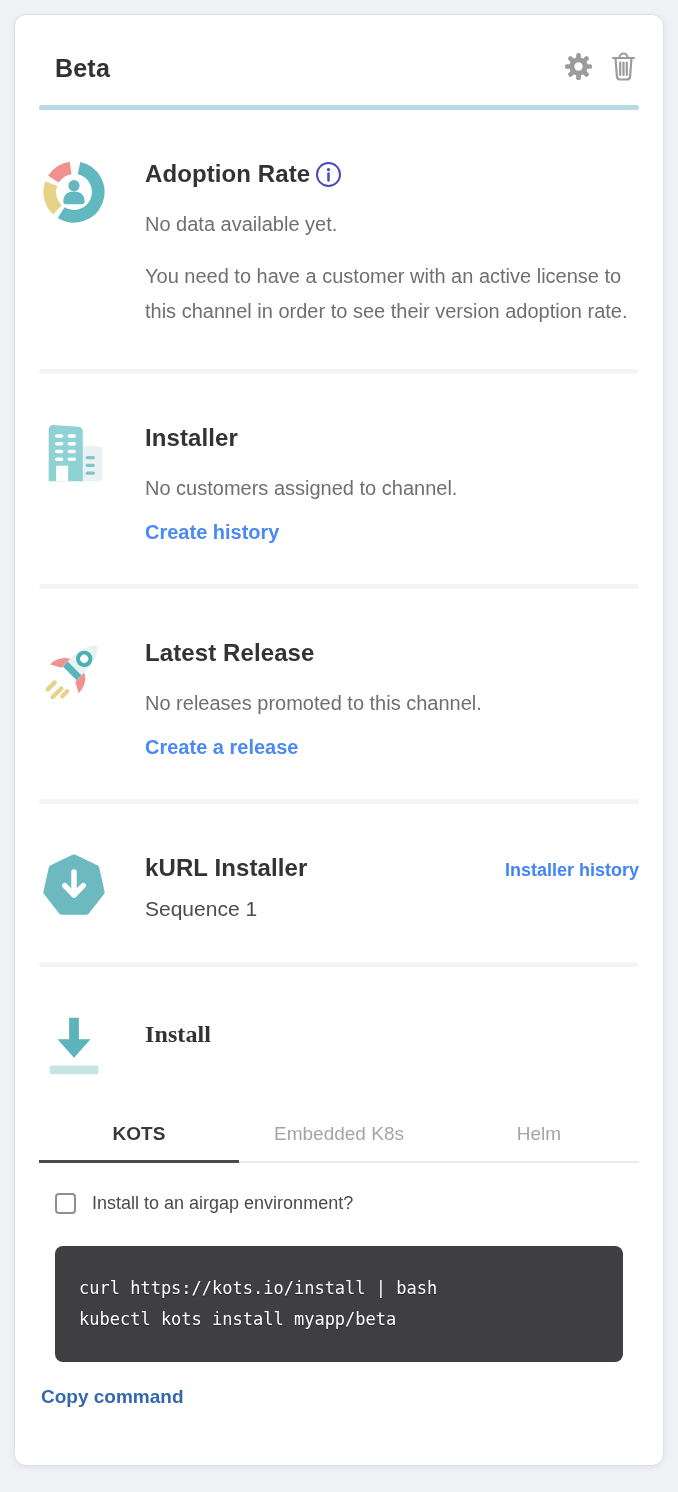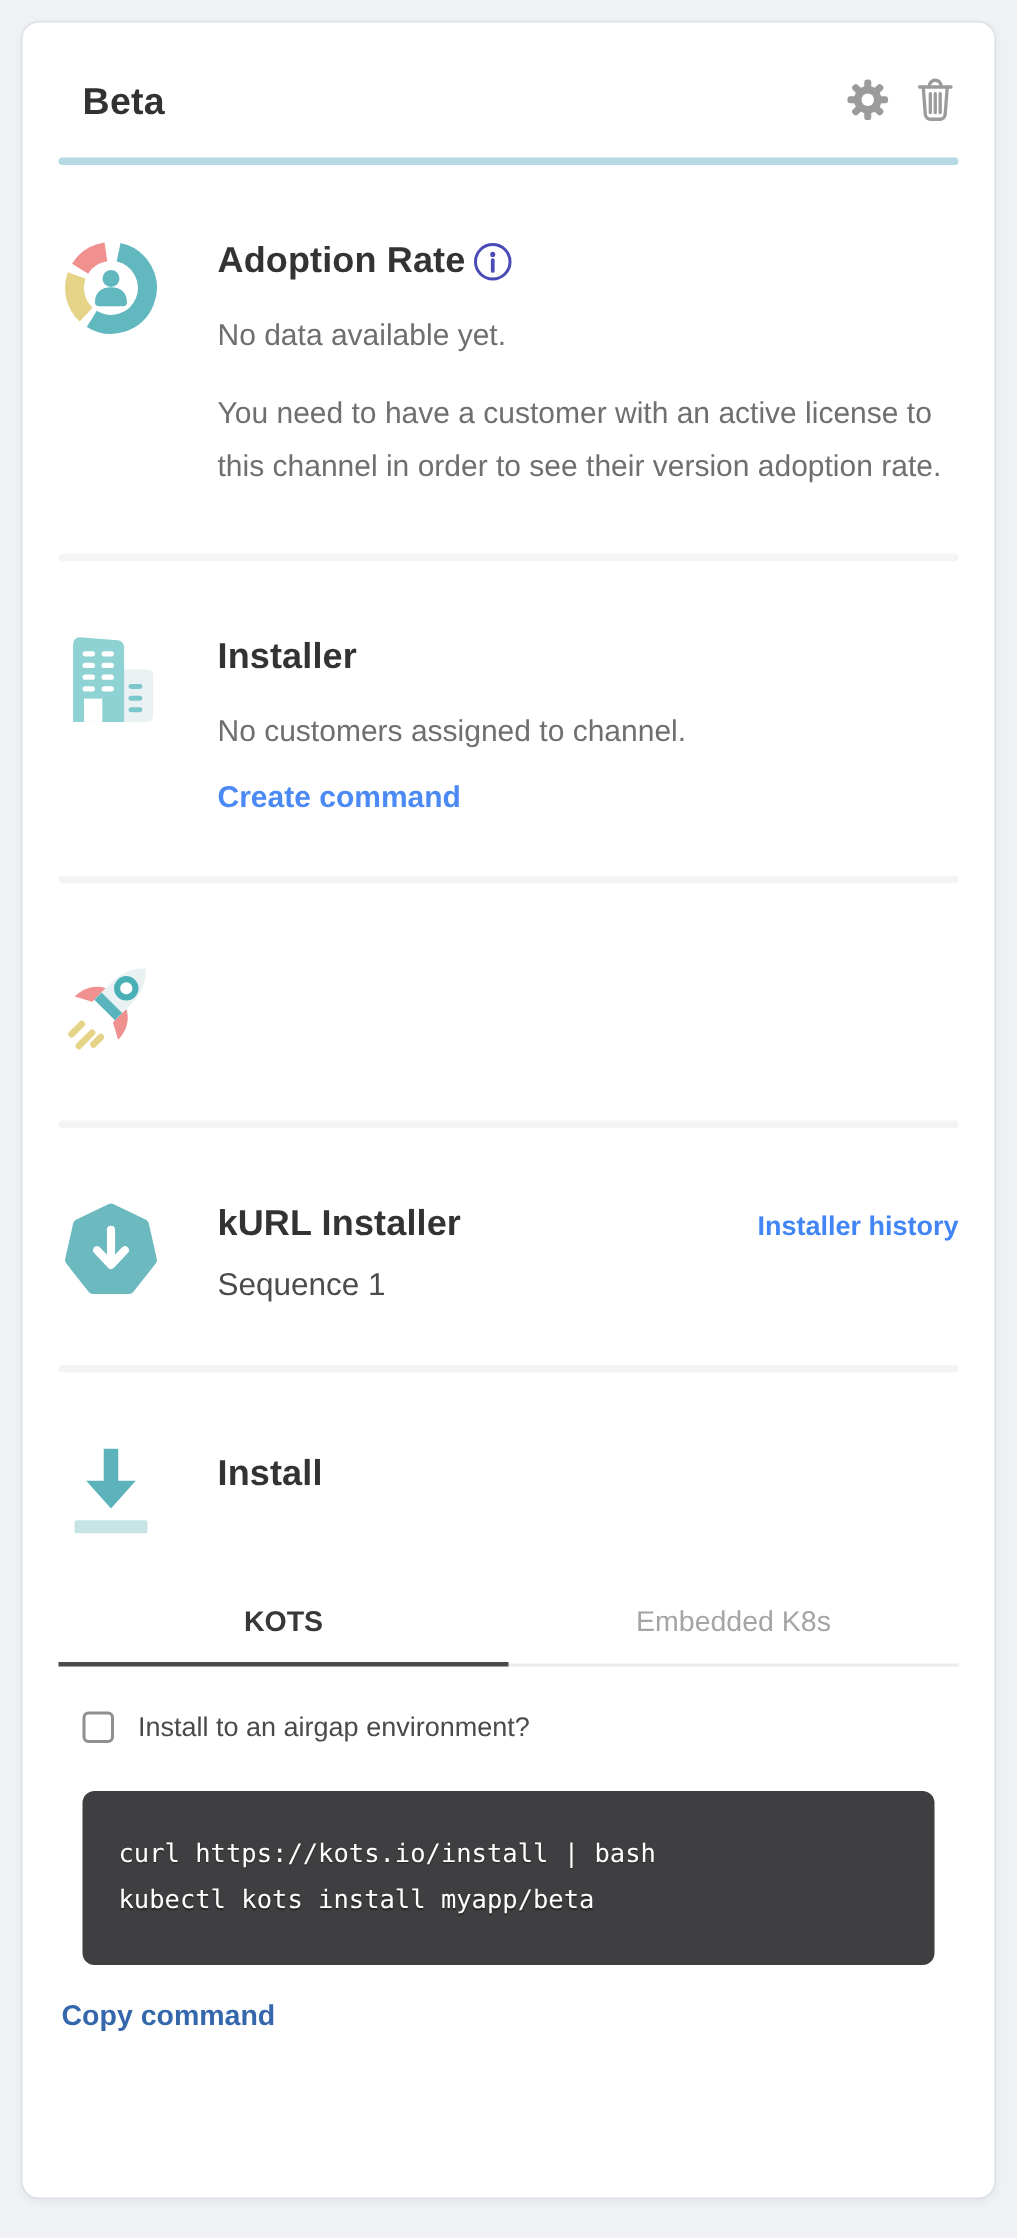--- a/index.html
+++ b/index.html
@@ -31,21 +31,21 @@
   .section-body .muted.first { margin-top:19px; }
   .para { margin-top:17px; }
   .link { display:inline-block; margin-top:15px; font-size:20px; font-weight:600; color:#4b8af5; text-decoration:none; cursor:pointer; }
   .divider { height:5px; border-radius:3px; background:#f3f4f6; margin:0 24px; }
   
   .installer-row { display:flex; align-items:baseline; justify-content:space-between; }
   .history-link { font-size:18px; font-weight:600; color:#4285f4; text-decoration:none; cursor:pointer;margin-left:12px; }
   .sequence { margin-top:15px; font-size:21px; color:#4c4c4c; }
   
   .install-section { padding:44px 24px 0; }
-  .install-head { display:flex; align-items:flex-start; }
+  .install-head { display:flex; align-items:flex-start;font-family:Liberation Serif, serif; }
   .tabs { display:flex; margin-top:30px; border-bottom:2px solid #ebebeb; }
   .tab { flex:1; text-align:center; font-size:19px; color:#a5a5a5; padding:10px 4px 15px;
          background:none; border:none; border-bottom:3px solid transparent; margin-bottom:-2px; cursor:pointer;
          font-family:inherit; }
   .tab.active { color:#383838; font-weight:600; border-bottom-color:#4a4a4a; }
   .airgap-row { display:flex; align-items:center; gap:16px; margin-top:30px; padding-left:16px; }
   .airgap-checkbox {
     appearance:none; -webkit-appearance:none; width:21px; height:21px;
     border:2px solid #8f8f8f; border-radius:4px; background:#fff; cursor:pointer; margin:0;
   }
@@ -149,41 +149,48 @@
           <rect x="48" y="44" width="9.5" height="3.4" rx="1.7"></rect>
           <rect x="48" y="52" width="9.5" height="3.4" rx="1.7"></rect>
         </g>
       </svg>
     </div>
     <div class="section-body">
       <div class="section-heading-row">
         <span class="section-heading">Installer</span>
       </div>
       <div class="muted first">No customers assigned to channel.</div>
-      <a class="link">Create command</a>
+      <a class="link">Create history</a>
     </div>
   </div>
   <div class="divider"></div>
 
   <div class="section">
     <div class="section-icon">
       <svg width="70" height="72" viewBox="0 0 72 72" fill="none">
         <g stroke="#e5d387" stroke-width="4.6" stroke-linecap="round">
           <path d="M9 55 L16 48"></path>
           <path d="M14 63 L23 54"></path>
           <path d="M24 62 L29 57"></path>
         </g>
         <g transform="rotate(45 38 32)">
           <path d="M28 30 C20 34 17 42 17 49 L28 43 Z" fill="#f0908f"></path>
           <path d="M48 30 C56 34 59 42 59 49 L48 43 Z" fill="#f0908f"></path>
           <path d="M38 1 C31.5 6.5 28 15.5 28 25.5 V41 H48 V25.5 C48 15.5 44.5 6.5 38 1 Z" fill="#e9f1f3"></path>
           <path d="M28 34 H48 V41 H28 Z" fill="#5ab4bb"></path>
           <circle cx="38" cy="20" r="6.3" fill="#ffffff" stroke="#49b0b6" stroke-width="4.2"></circle>
         </g>
       </svg>
+    </div>
+    <div class="section-body">
+      <div class="section-heading-row">
+        <span class="section-heading">Latest Release</span>
+      </div>
+      <div class="muted first">No releases promoted to this channel.</div>
+      <a class="link">Create a release</a>
     </div>
   </div>
   <div class="divider"></div>
 
   <div class="section">
     <div class="section-icon">
       <svg width="70" height="72" viewBox="0 0 72 72">
         <polygon points="36,7 58.5,17.8 64,42.3 48.5,62 23.5,62 8,42.3 13.5,17.8" fill="#6cb9c0" stroke="#6cb9c0" stroke-width="7" stroke-linejoin="round"></polygon>
         <g stroke="#ffffff" stroke-width="5.6" stroke-linecap="round" stroke-linejoin="round" fill="none">
           <path d="M36 21.5 V43"></path>
@@ -212,20 +219,21 @@
       <div class="section-body">
         <div class="section-heading-row" style="padding-top:6px;">
           <span class="section-heading">Install</span>
         </div>
       </div>
     </div>
 
     <div class="tabs">
       <button class="tab active">KOTS</button>
       <button class="tab">Embedded K8s</button>
+      <button class="tab">Helm</button>
     </div>
 
     <div class="airgap-row">
       <input type="checkbox" class="airgap-checkbox" id="airgap" style="">
       <label for="airgap" class="airgap-label">Install to an airgap environment?</label>
     </div>
 
     <div class="code-block"><div>curl https://kots.io/install | bash</div><div>kubectl kots install myapp/beta</div></div>
 
     <a class="copy-link">Copy command</a>

